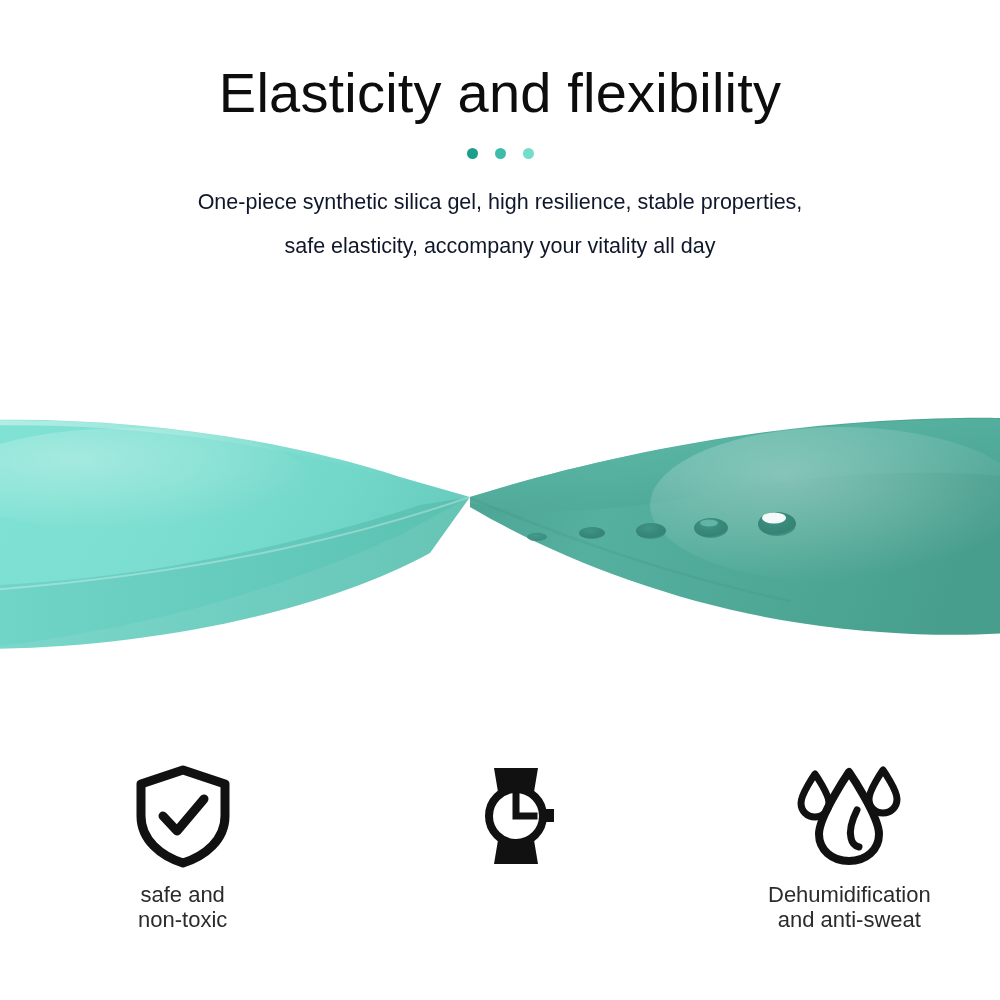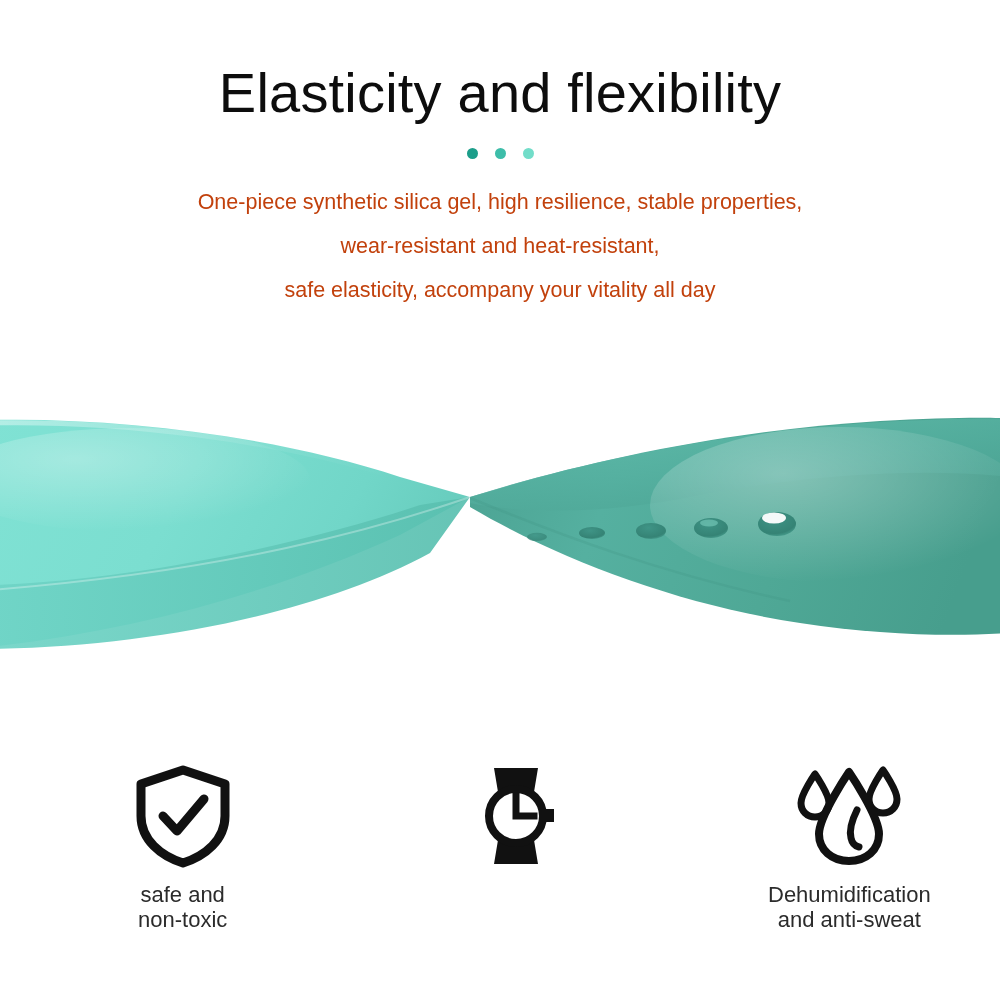--- a/index.html
+++ b/index.html
@@ -109,23 +109,22 @@
 
   <div class="header">
     <h1 class="title" style="color: rgb(13, 13, 13);">Elasticity and flexibility</h1>
 
     <div class="dots">
       <span class="dot" style="background: rgb(28, 158, 138);"></span>
       <span class="dot" style="background: rgb(61, 189, 169);"></span>
       <span class="dot" style="background: rgb(114, 221, 201);"></span>
     </div>
 
-    <div class="subtitle" style="color: #c2410c;">
+    <div class="subtitle" style="color: #0f172a;">
       <span class="sline">One-piece synthetic silica gel, high resilience, stable properties,</span>
-      <span class="sline">wear-resistant and heat-resistant,</span>
       <span class="sline">safe elasticity, accompany your vitality all day</span>
     </div>
   </div>
 
   <div class="product">
     <svg viewBox="0 0 1000 300" xmlns="http://www.w3.org/2000/svg">
       <defs>
         <linearGradient id="gLeft" x1="0" y1="0" x2="1" y2="0.25">
           <stop offset="0%" stop-color="#80e2d4"></stop>
           <stop offset="45%" stop-color="#7bded0"></stop>

